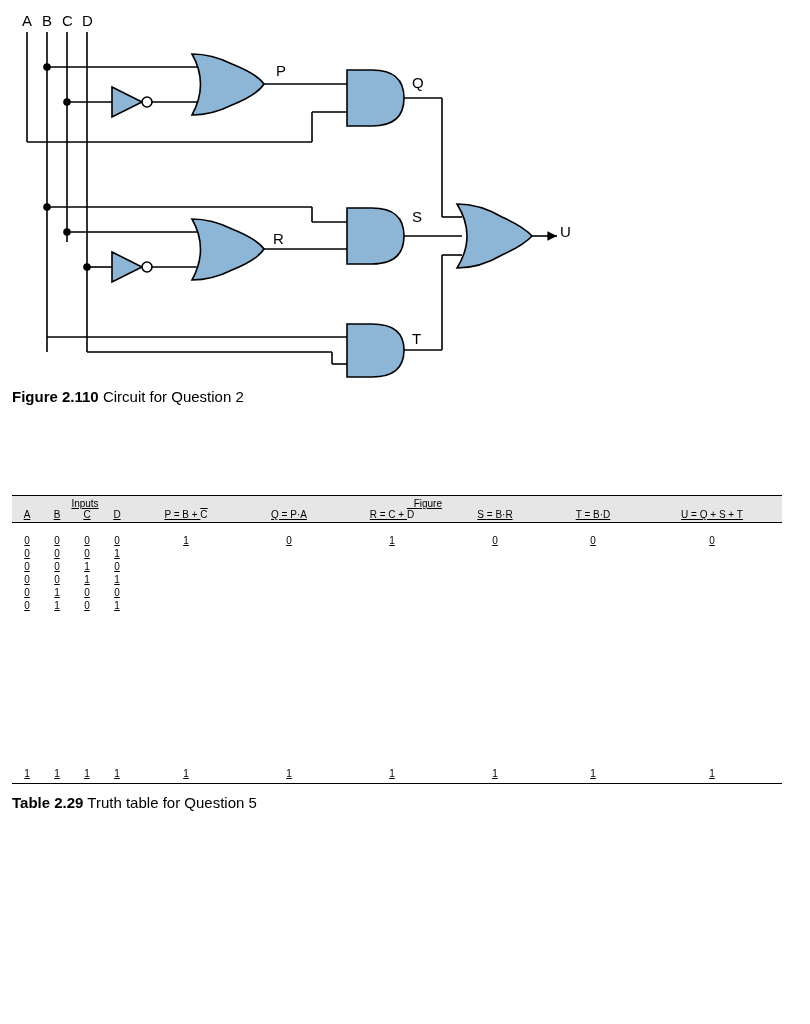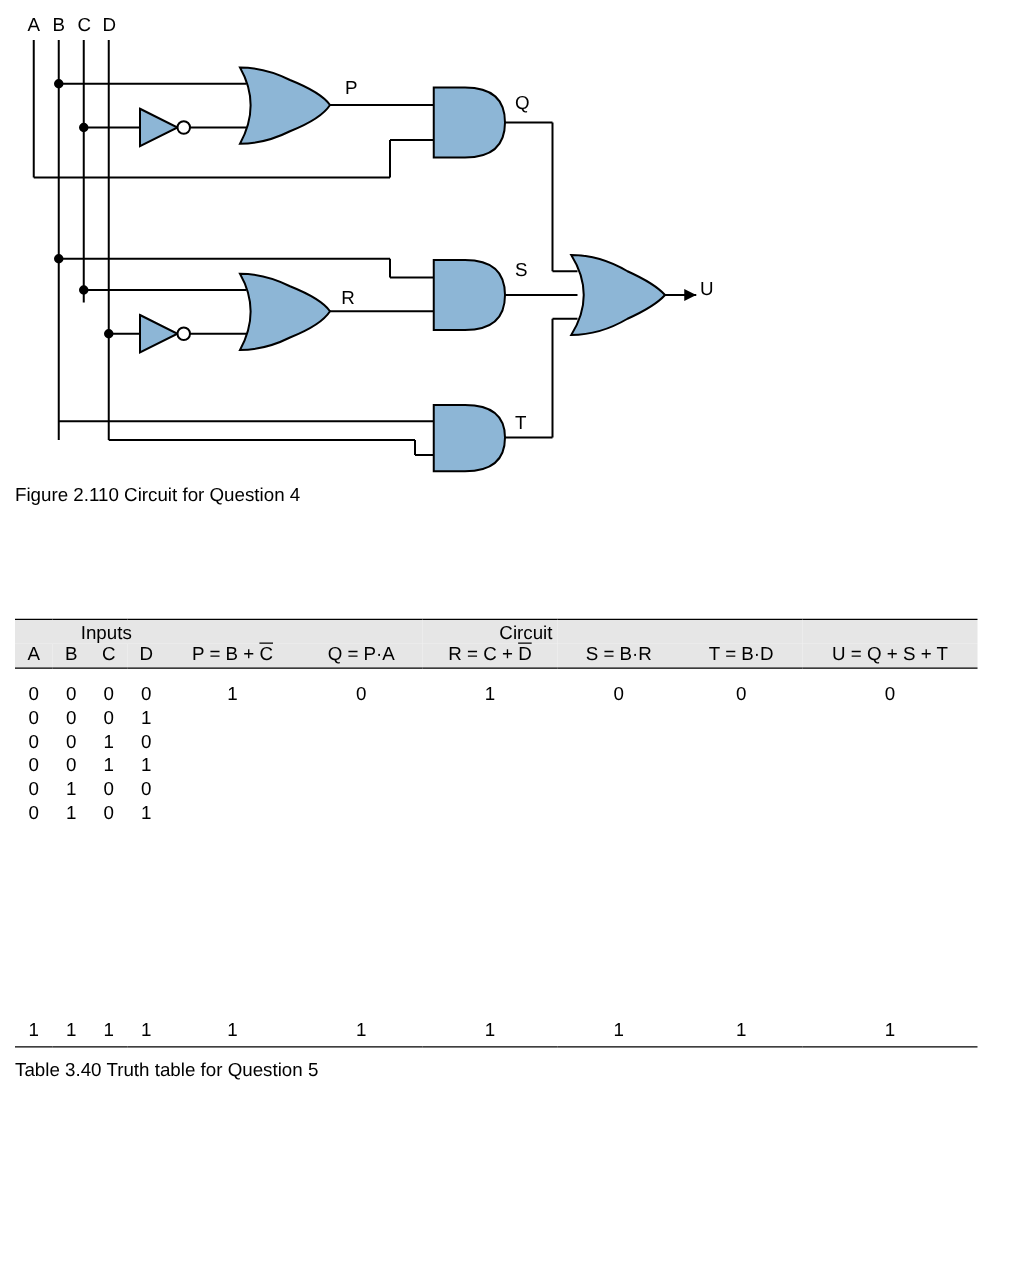--- a/index.html
+++ b/index.html
@@ -22,27 +22,28 @@
   }
   .sig-label {
     position: absolute;
     font-size: 15px;
   }
   .caption {
     margin-top: 6px;
     font-size: 15px;
   }
   .caption b {
-    font-weight: normal;
+    font-weight: bold;
   }
   .truth-table {
     margin-top: 90px;
     border-collapse: collapse;
     width: 770px;
-    font-size: 15px;
+    font-size: 10px;
+    text-decoration: underline;
   }
   .truth-table thead tr:first-child td {
     background: #e6e6e6;
     border-top: 1px solid #000;
     padding: 2px 4px 0 4px;
   }
   .truth-table thead tr:nth-child(2) td {
     background: #e6e6e6;
     border-bottom: 1px solid #000;
     padding: 0 4px 2px 4px;
@@ -158,30 +159,30 @@
 
   <span class="sig-label" style="left:264px; top:50px;">P</span>
   <span class="sig-label" style="left:400px; top:62px;">Q</span>
   <span class="sig-label" style="left:261px; top:218px;">R</span>
   <span class="sig-label" style="left:400px; top:196px;">S</span>
   <span class="sig-label" style="left:400px; top:318px;">T</span>
   <span class="sig-label" style="left:548px; top:211px;">U</span>
 </div>
 
 <div class="caption">
-  <b>Figure 2.110</b><span> Circuit for Question 4</span>
+  <b>Figure 2.110</b><span> Circuit for Question 2</span>
 </div>
 
 <table class="truth-table">
   <thead>
     <tr>
       <td colspan="4" class="inputs-cell">Inputs</td>
       <td></td>
         <td></td>
-      <td style="text-align:right;"><span style="border-bottom:1px solid transparent;">&nbsp;</span><span>Circuit</span></td>
+      <td style="text-align:right;"><span style="border-bottom:1px solid transparent;">&nbsp;</span><span>Figure</span></td>
       <td></td>
         <td></td>
         <td></td>
     </tr>
     <tr>
       <td style="width:22px;">A</td>
       <td style="width:22px;">B</td>
       <td style="width:22px;">C</td>
       <td style="width:22px;">D</td>
       <td style="width:100px;"><span>P = B + </span><span class="overline">C</span></td>
@@ -278,14 +279,14 @@
         <td>1</td>
         <td>1</td>
         <td>1</td>
         <td>1</td>
         <td>1</td>
       </tr>
     </tbody>
 </table>
 
 <div class="caption" style="margin-top:10px;">
-  <b>Table 3.40</b><span> Truth table for Question 5</span>
+  <b>Table 2.29</b><span> Truth table for Question 5</span>
 </div>
 
 </body></html>

